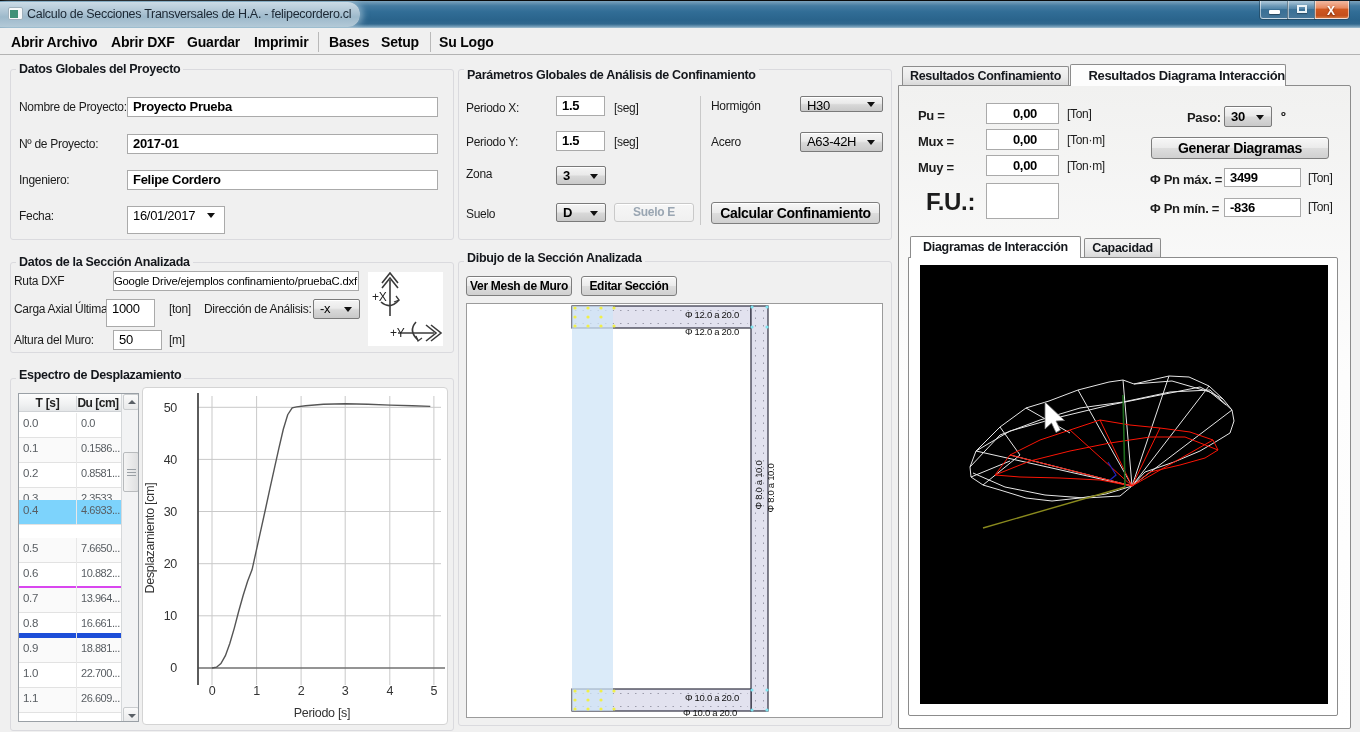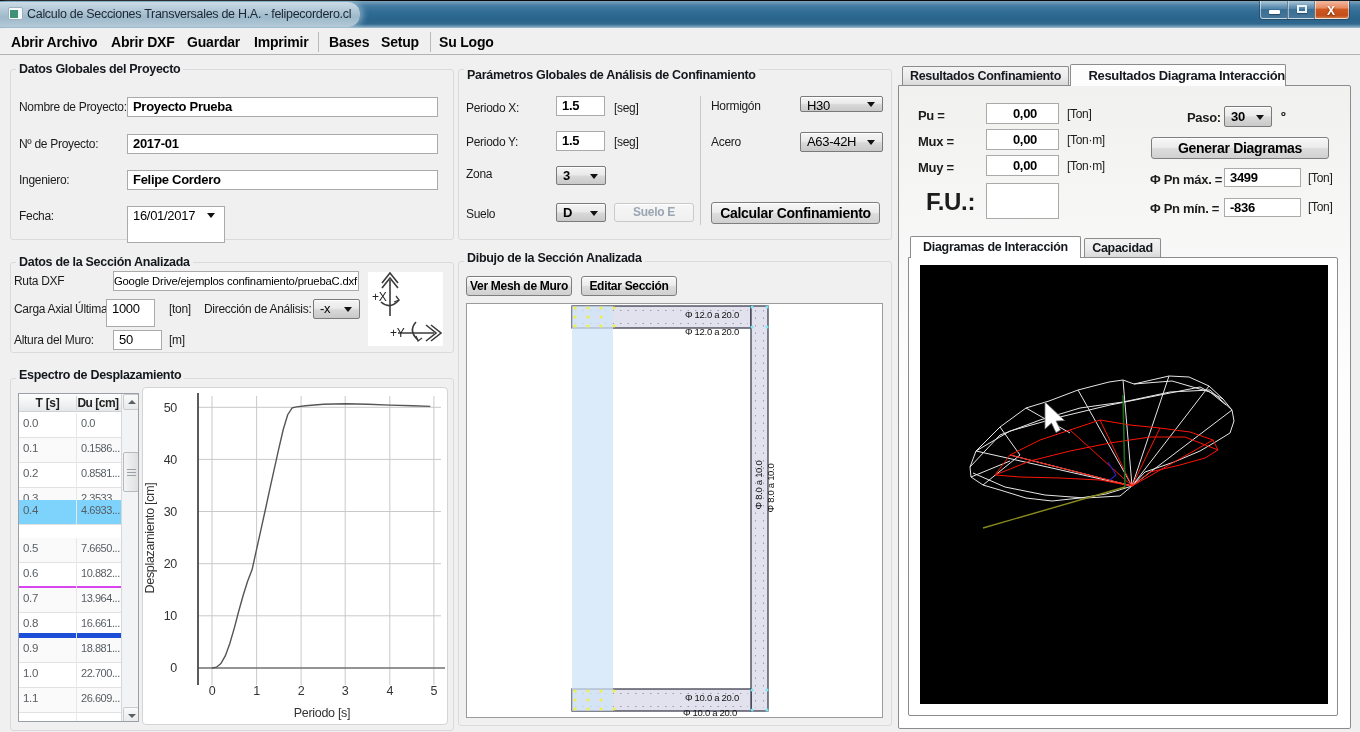--- a/index.html
+++ b/index.html
@@ -68,21 +68,21 @@
 
 <div class="grp" style="left:10px;top:69px;width:444px;height:171px"></div>
 <div class="gt" style="left:16px;top:62px">Datos Globales del Proyecto</div>
 <div class="lbl" style="left:19px;top:100px">Nombre de Proyecto:</div>
 <div class="in b" style="left:127px;top:97px;width:311px;height:20px;line-height:18px">Proyecto Prueba</div>
 <div class="lbl" style="left:19px;top:137px">Nº de Proyecto:</div>
 <div class="in b" style="left:127px;top:134px;width:311px;height:20px;line-height:18px">2017-01</div>
 <div class="lbl" style="left:19px;top:173px">Ingeniero:</div>
 <div class="in b" style="left:127px;top:170px;width:311px;height:20px;line-height:18px">Felipe Cordero</div>
 <div class="lbl" style="left:19px;top:209px">Fecha:</div>
-<div class="in" style="left:127px;top:206px;width:98px;height:37px;line-height:18px">16/01/2017</div>
+<div class="in" style="left:127px;top:206px;width:98px;height:28px;line-height:18px">16/01/2017</div>
 <div class="abs" style="left:207px;top:213px;border-left:4.5px solid transparent;border-right:4.5px solid transparent;border-top:5px solid #111"></div>
 
 <div class="grp" style="left:10px;top:262px;width:444px;height:91px"></div>
 <div class="gt" style="left:16px;top:255px">Datos de la Sección Analizada</div>
 <div class="lbl" style="left:14px;top:274px">Ruta DXF</div>
 <div class="in" style="left:113px;top:271px;width:246px;height:20px;line-height:18px;font-size:11.3px;letter-spacing:-0.2px;padding-left:0;overflow:hidden"><span style="margin-left:-3px">/Google Drive/ejemplos confinamiento/pruebaC.dxf</span></div>
 <div class="lbl" style="left:14px;top:302px">Carga Axial Última:</div>
 <div class="in" style="left:106px;top:299px;width:49px;height:28px;line-height:18px">1000</div>
 <div class="lbl" style="left:169px;top:302px">[ton]</div>
 <div class="lbl" style="left:204px;top:302px">Dirección de Análisis:</div>

